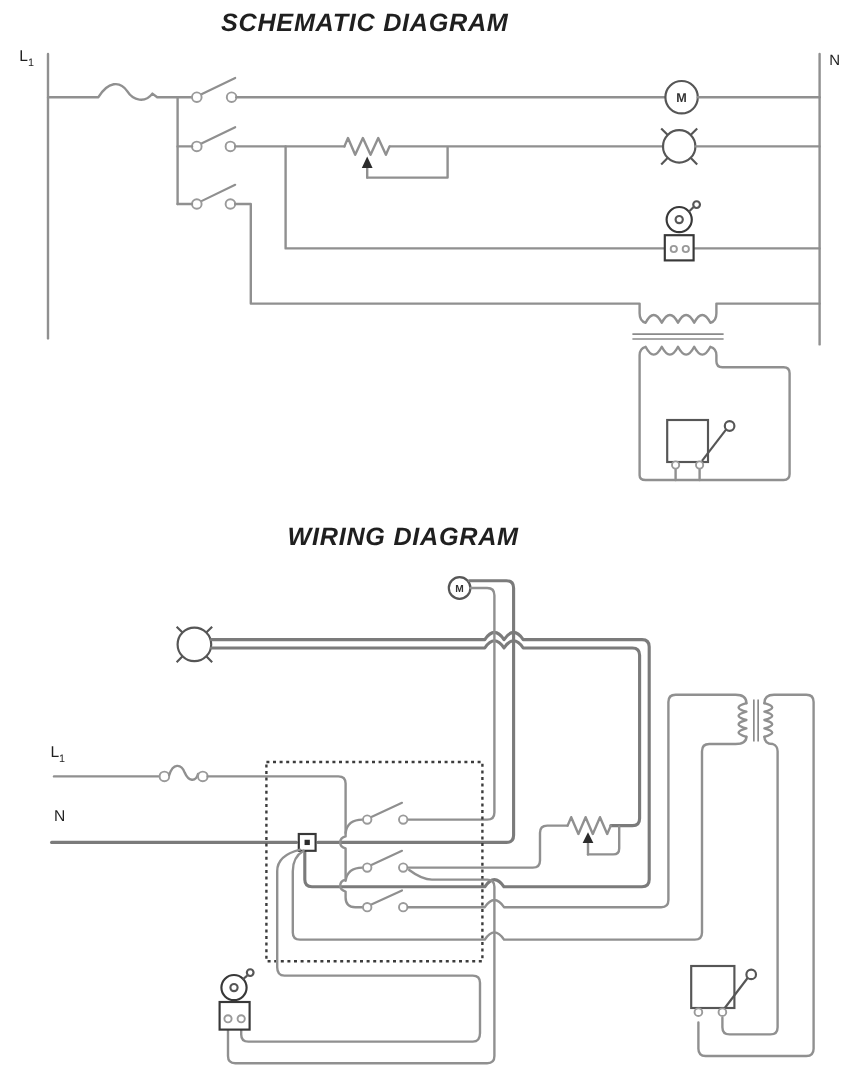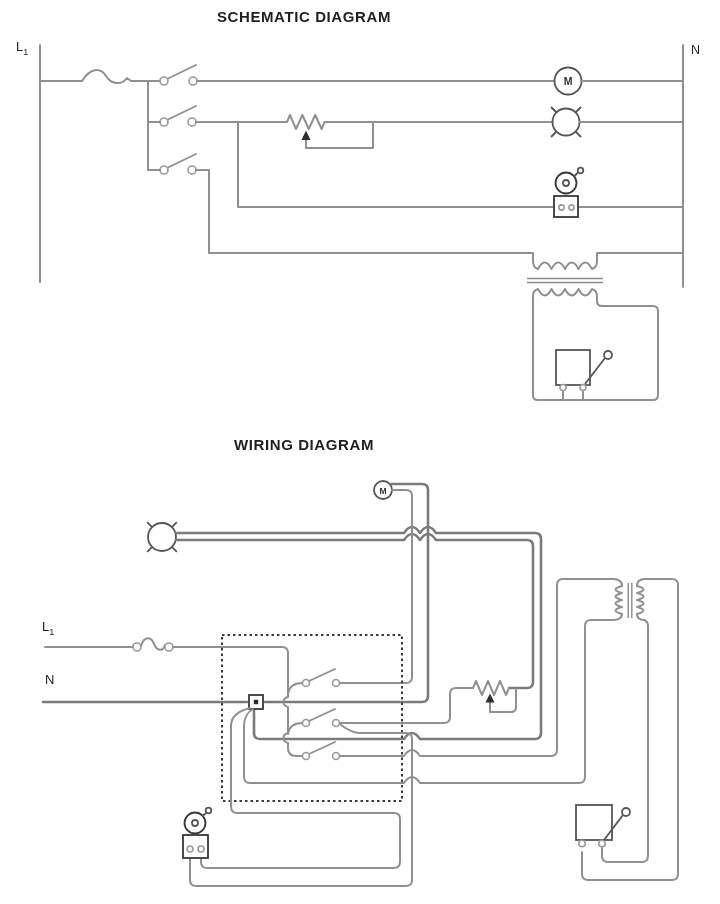--- a/index.html
+++ b/index.html
@@ -3,42 +3,42 @@
 <meta charset="utf-8">
 <style>
   html,body{margin:0;padding:0;background:#fff;}
   #stage{
     position:relative;width:720px;height:904px;background:#fff;
     font-family:"Liberation Sans","DejaVu Sans",sans-serif;overflow:hidden;
   }
   #wires{position:absolute;left:0;top:0;}
   .title{
     position:absolute;width:608px;text-align:center;
-    font-size:15px;font-weight:bold;letter-spacing:.6px;color:#1f1f1f;
+    font-size:21px;font-weight:bold;letter-spacing:.6px;color:#1f1f1f;font-style:italic;
   }
   .rail-label{position:absolute;font-weight:normal;color:#1f1f1f;font-size:13px;}
   .rail-label sub{font-size:9px;}
   .wire{stroke:#909090;stroke-width:2;fill:none;stroke-linejoin:round;stroke-linecap:round;}
   .wire-heavy{stroke:#7b7b7b;stroke-width:2.6;fill:none;stroke-linejoin:round;stroke-linecap:round;}
   .thin{stroke:#8a8a8a;stroke-width:1.4;fill:none;}
   .comp{stroke:#565656;stroke-width:1.8;fill:none;}
   .comp-dark{stroke:#383838;stroke-width:1.8;fill:#fff;}
   .contact{stroke:#9a9a9a;stroke-width:1.6;fill:#fff;}
   .blade{stroke:#8f8f8f;stroke-width:1.8;fill:none;stroke-linecap:round;}
   .dashedbox{stroke:#3c3c3c;stroke-width:2;fill:none;stroke-dasharray:2.5 3;}
   .solidfill{fill:#2c2c2c;stroke:none;}
   .mlabel{font-family:"Liberation Sans","DejaVu Sans",sans-serif;font-weight:bold;fill:#333;}
 </style>
 </head>
 <body>
 
 <div id="stage">
 
   <div class="title" style="top:8px;">SCHEMATIC DIAGRAM</div>
-  <div class="title" style="top:436px;">WIRING DIAGRAM</div>
+  <div class="title" style="top:436px;padding-left:32px;">WIRING DIAGRAM</div>
 
   <div class="rail-label" style="left:16px;top:39px;"><span>L</span><sub>1</sub></div>
   <div class="rail-label" style="left:691px;top:43px;font-size:12.5px;"><span>N</span></div>
   <div class="rail-label" style="left:42px;top:619px;"><span>L</span><sub>1</sub></div>
   <div class="rail-label" style="left:45px;top:672px;"><span>N</span></div>
 
   <svg id="wires" width="720" height="904" viewBox="0 0 720 904">
 
     <g>
 

